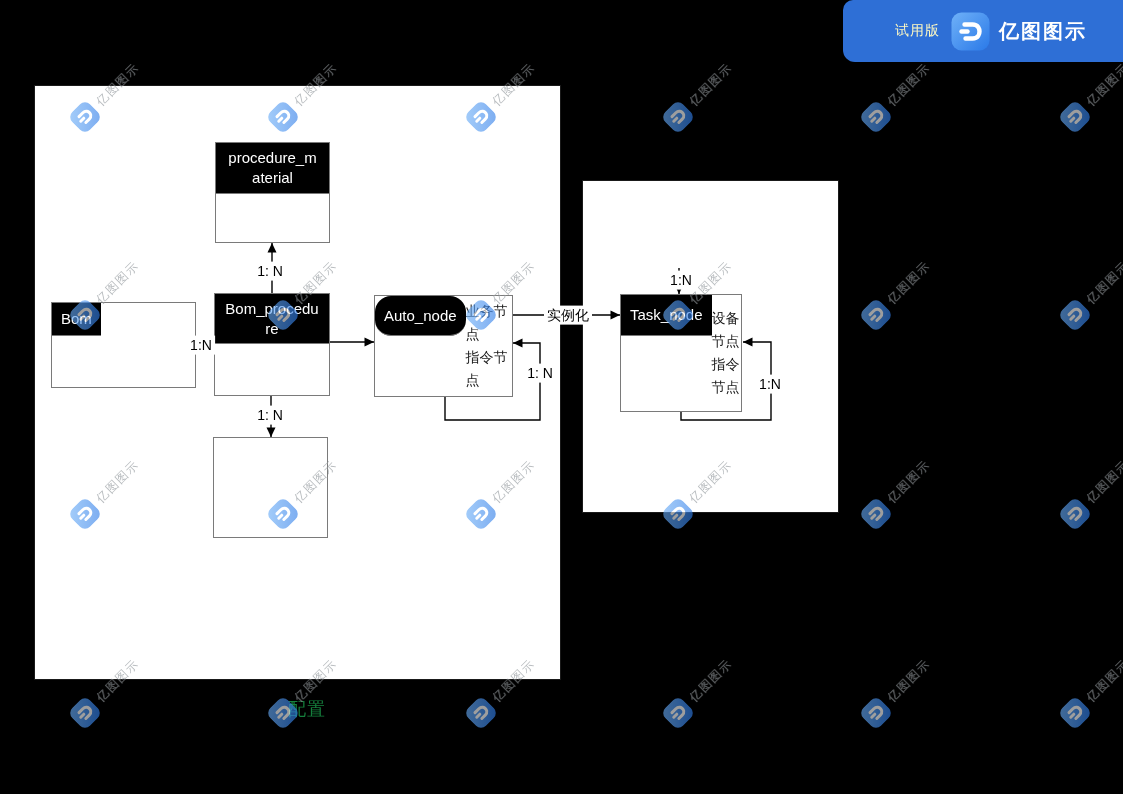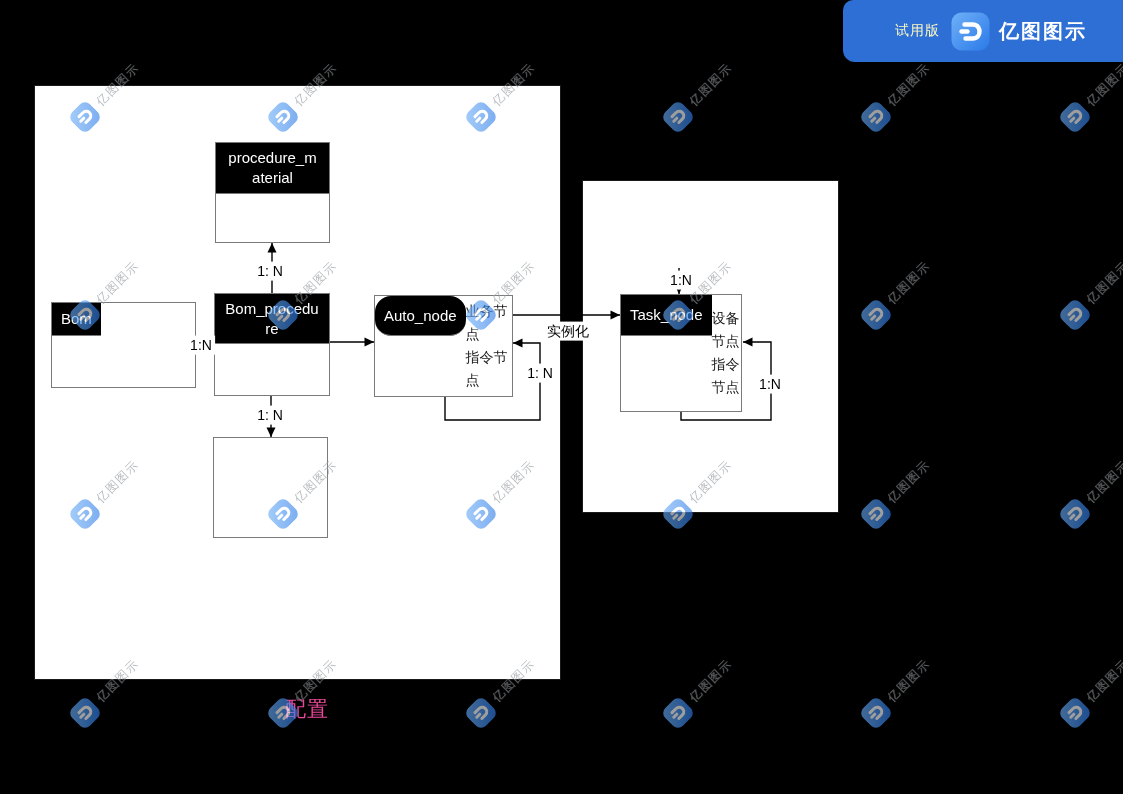--- a/index.html
+++ b/index.html
@@ -4,21 +4,21 @@
 <style>
   html,body{margin:0;padding:0;background:#000;}
   .canvas{position:relative;width:1123px;height:794px;background:#000;overflow:hidden;
           font-family:"Liberation Sans", sans-serif;}
 
   
   .group{position:absolute;background:#fff;border:1px solid #1a1a1a;box-sizing:border-box;}
   .group-config{left:34px;top:85px;width:527px;height:595px;}
   .group-task{left:582px;top:180px;width:257px;height:333px;}
   .group-label{position:absolute;left:272px;top:623px;transform:translate(-50%,-50%);
-               font-size:21px;color:#ec4899;letter-spacing:1px;z-index:5;}
+               font-size:18px;color:#15803d;letter-spacing:1px;z-index:5;}
 
   
   .connector-layer{position:absolute;left:0;top:0;z-index:3;pointer-events:none;}
   .connector-layer path,.connector-layer polyline{stroke:#000;stroke-width:1.4;fill:none;}
   .connector-layer polygon{fill:#000;stroke:none;}
 
   
   .entity{position:absolute;background:#fff;border:1px solid #7a7a7a;box-sizing:border-box;
           z-index:4;display:flex;flex-direction:row;}
   .entity-header{background:#000;color:#fff;display:flex;align-items:center;justify-content:center;
@@ -42,21 +42,21 @@
   .e-task-node{left:620px;top:294px;width:122px;height:118px;}
   .e-task-node .entity-header{height:40px;}
 
   
   .edge-label{position:absolute;transform:translate(-50%,-50%);background:#fff;color:#000;
               font-size:14px;line-height:1.2;padding:1px 3px;white-space:nowrap;z-index:5;}
   .lbl-material{left:270px;top:271px;}
   .lbl-bom{left:201px;top:345px;}
   .lbl-resource{left:270px;top:415px;}
   .lbl-autoloop{left:540px;top:373px;}
-  .lbl-instantiate{left:568px;top:331px;text-align:center;}
+  .lbl-instantiate{left:568px;top:315px;text-align:center;}
   .lbl-task{left:681px;top:280px;}
   .lbl-taskloop{left:770px;top:384px;}
 
   
   .wm-layer{position:absolute;left:0;top:0;width:100%;height:100%;z-index:8;pointer-events:none;}
   .wm{position:absolute;display:flex;align-items:center;opacity:0.62;
       transform:rotate(-45deg);transform-origin:13px 13px;}
   .wm-text{margin-left:6px;font-size:12px;letter-spacing:1.5px;color:#8e9499;
            text-shadow:0.5px 0.5px 0 rgba(255,255,255,0.35);white-space:nowrap;}
 

